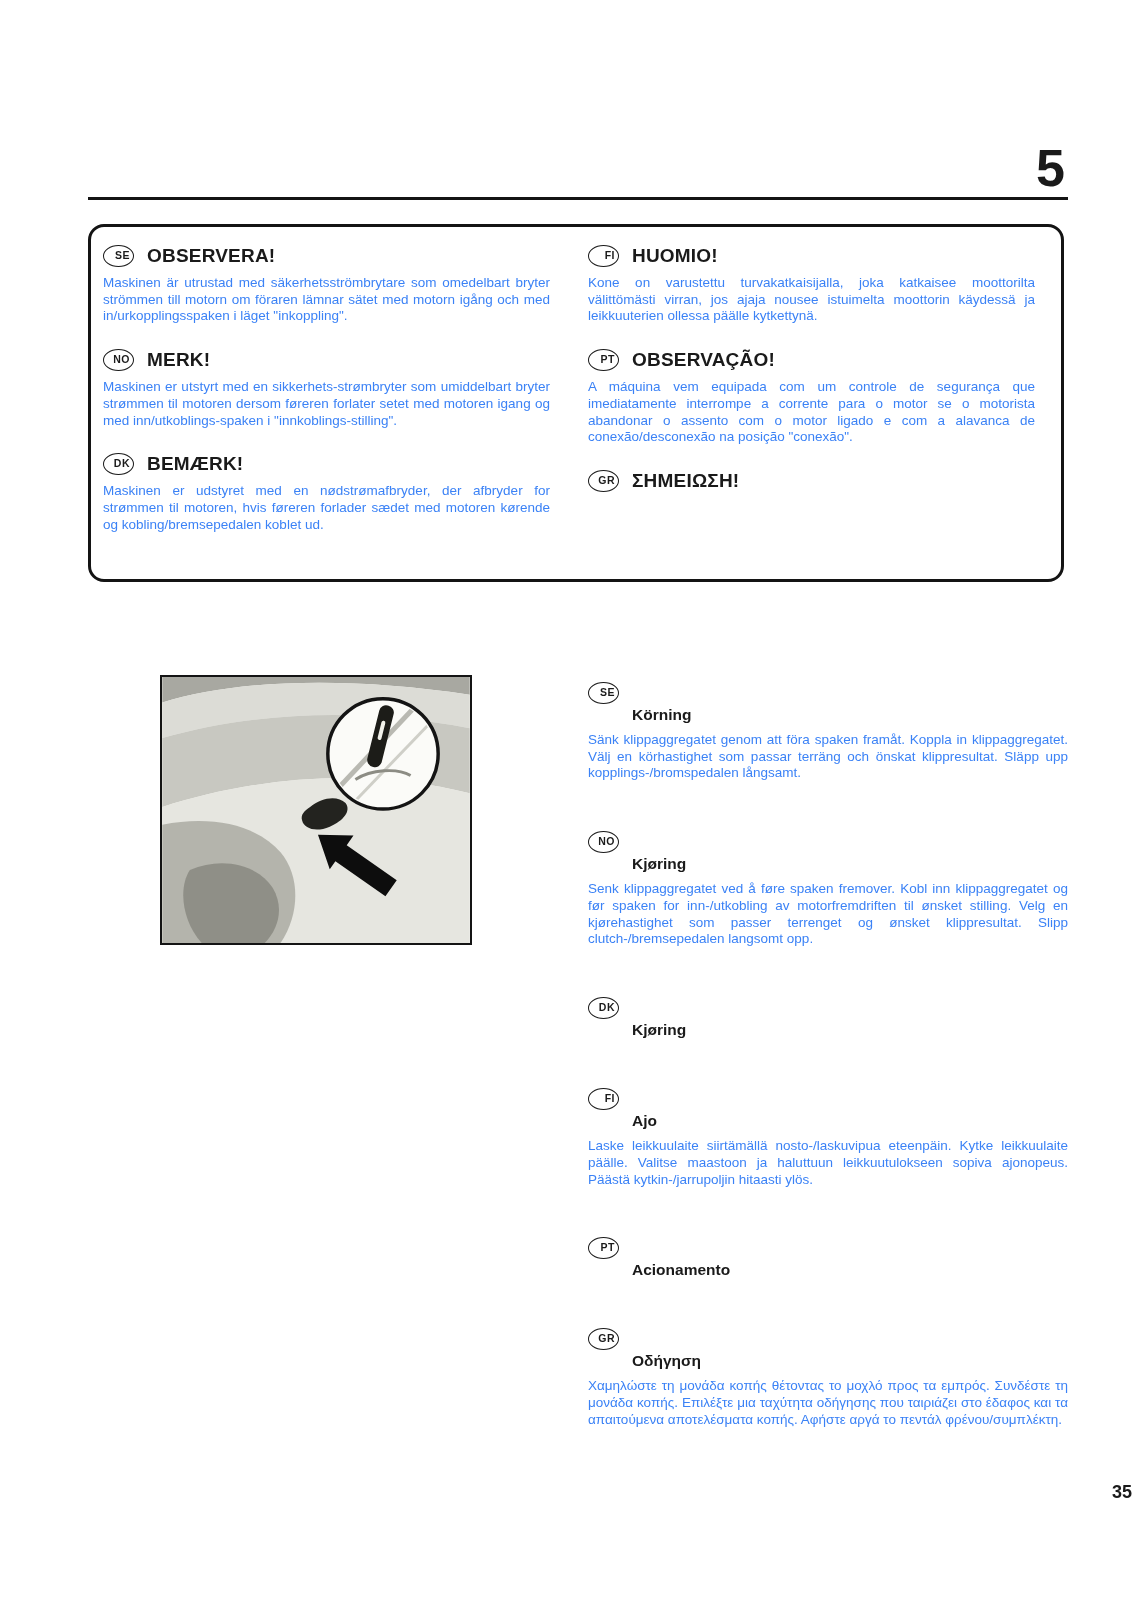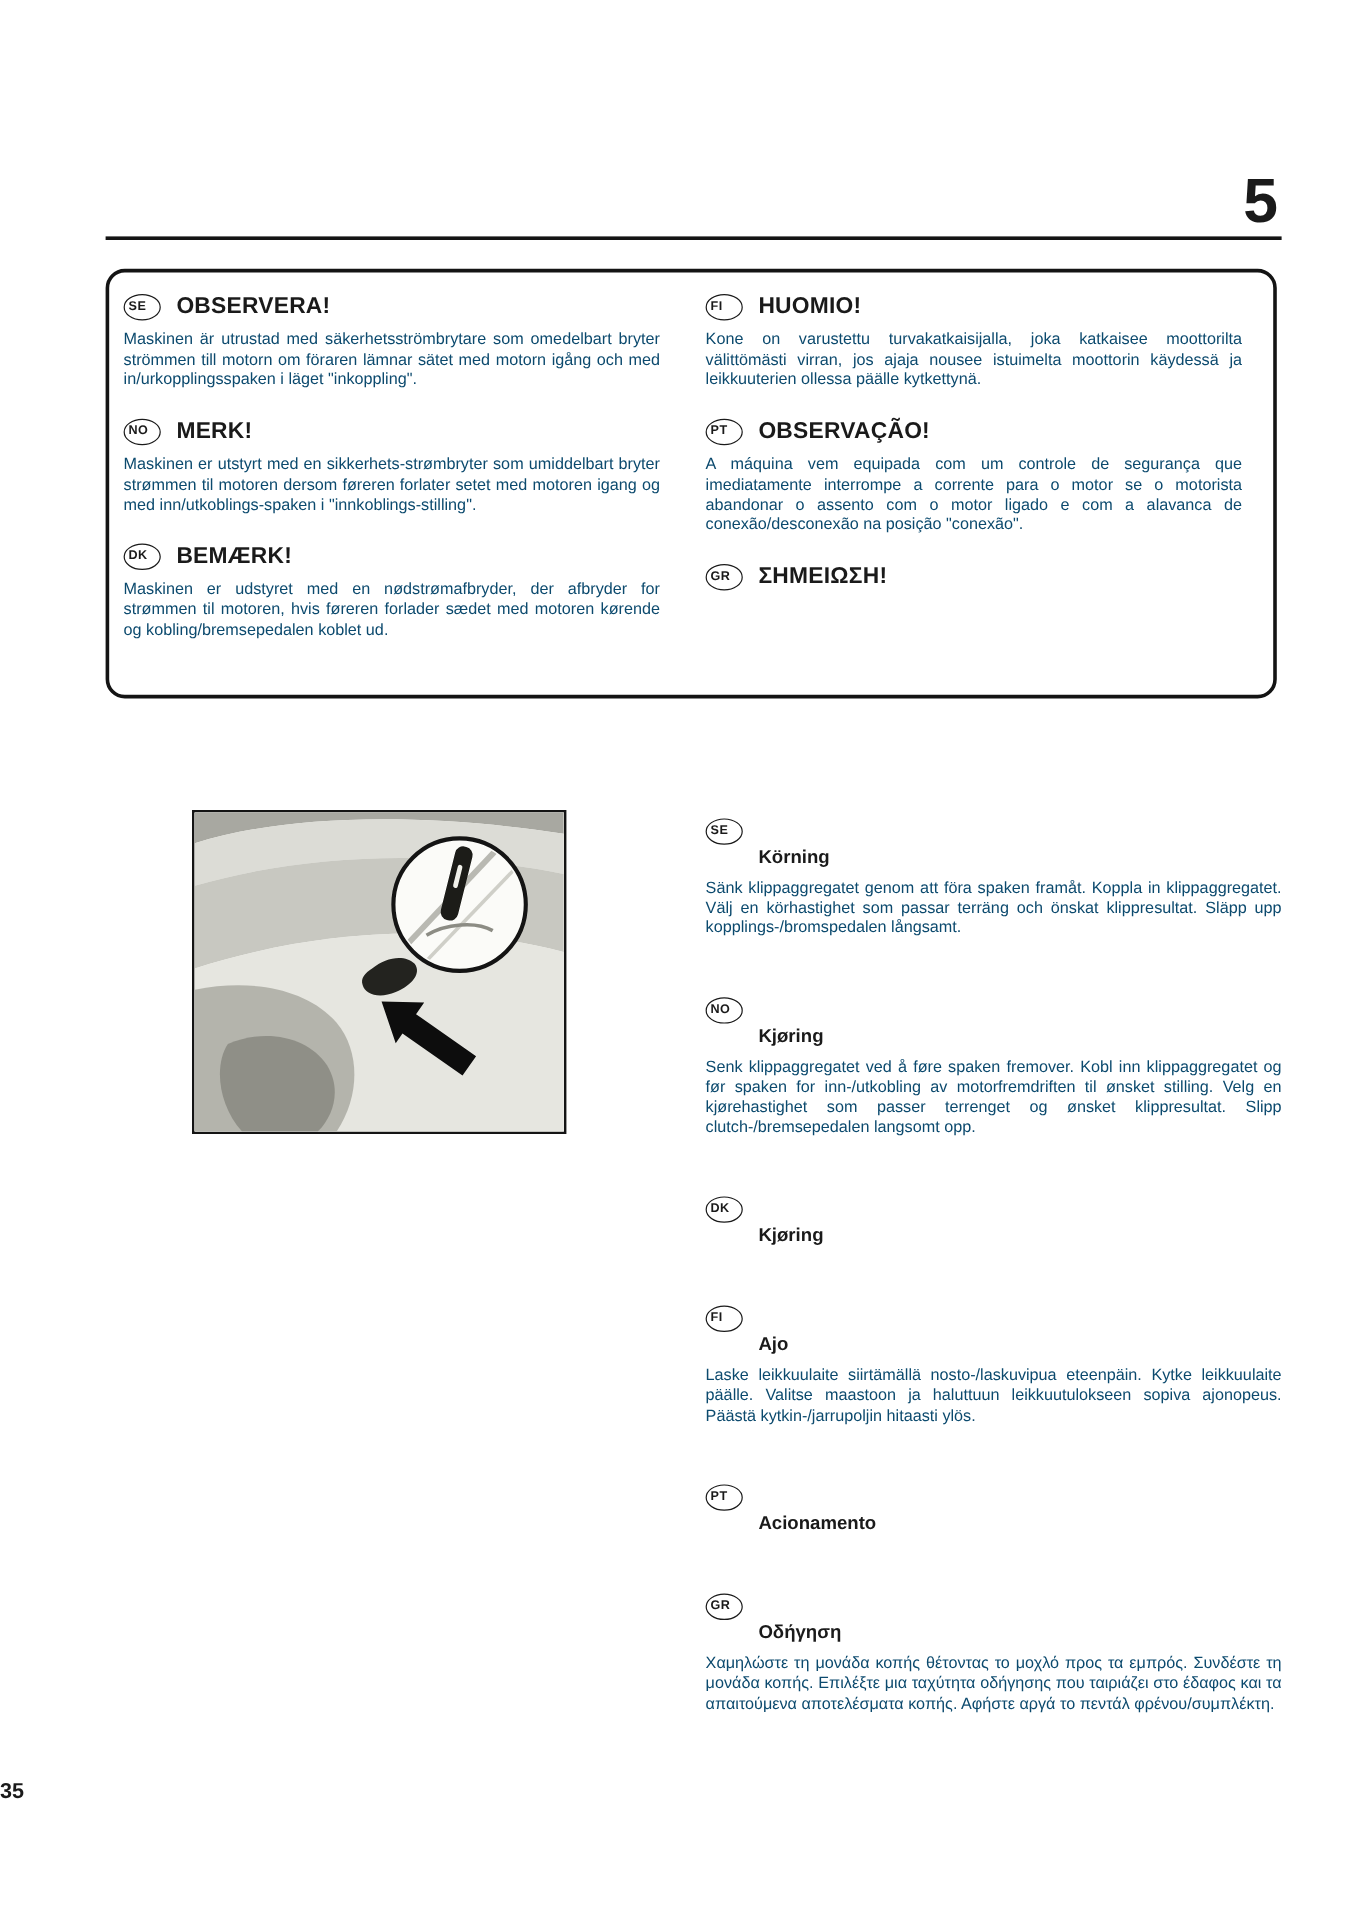--- a/index.html
+++ b/index.html
@@ -58,30 +58,30 @@
   .lang-badge {
     flex: 0 0 auto;
     display: inline-block;
     min-width: 31px;
     height: 22px;
     border: 1.7px solid #1a1a1a;
     border-radius: 50%;
     font-size: 10.5px;
     font-weight: 700;
     line-height: 19px;
-    text-align: left;
+    text-align: right;
     padding: 0 3px;
     letter-spacing: 0.5px;
   }
   .notice-title { font-size: 19px; font-weight: 700; letter-spacing: 0.2px; }
   .body-text {
     font-size: 13.5px;
     line-height: 1.24;
     text-align: justify;
-    color: #0c4a6e;
+    color: #3b82f6;
   }
 
   
   .figure {
     position: absolute;
     left: 160px;
     top: 675px;
     width: 312px;
     height: 270px;
     border: 2px solid #141414;
@@ -98,21 +98,21 @@
   }
   .section { margin-bottom: 29px; }
   .section-title { font-size: 15.5px; font-weight: 700; margin-top: 44px; }
 
   
   .page-number {
     position: absolute;
     top: 1482px;
     left: 0;
     width: 100%;
-    text-align: left;
+    text-align: right;
     font-size: 18px;
     font-weight: 700;
   }
 </style>
 </head>
 <body>
 
 <div class="page">
 
   <div class="chapter-number">5</div>

